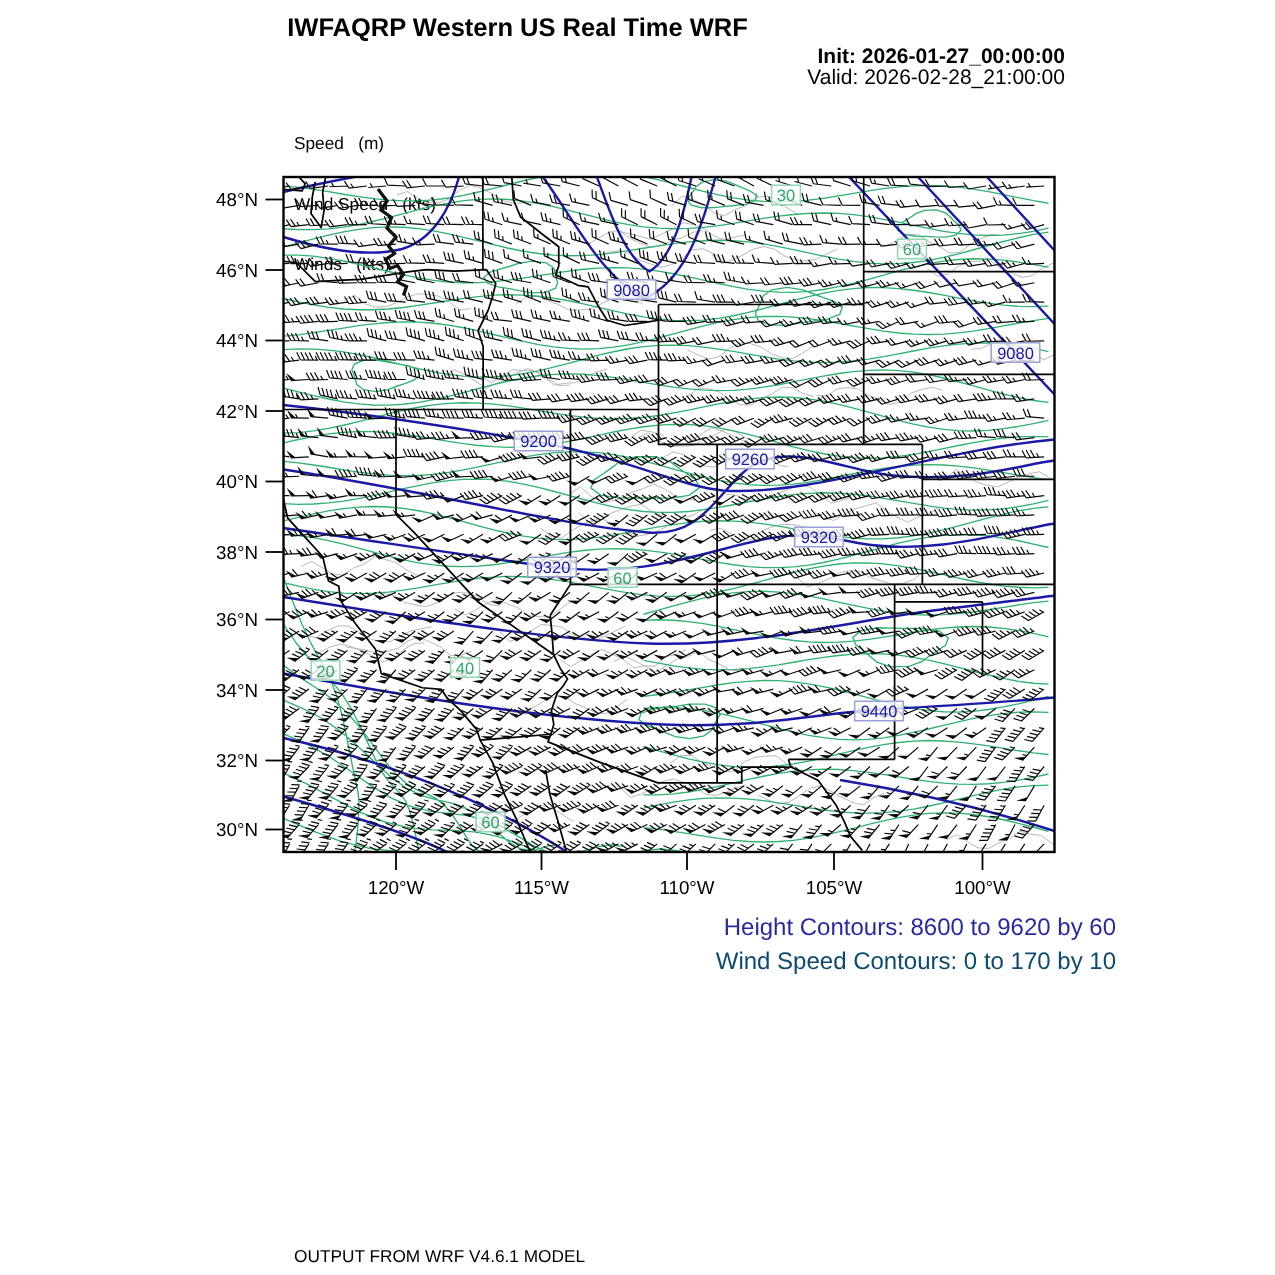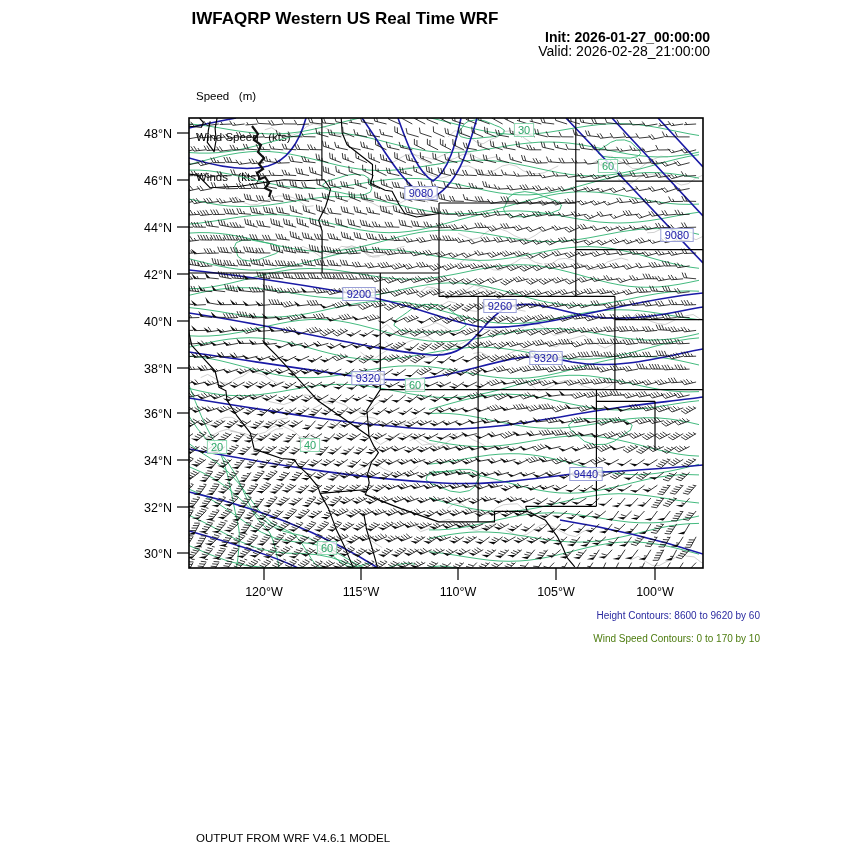--- a/index.html
+++ b/index.html
@@ -4,21 +4,21 @@
 <style>
   html,body{margin:0;padding:0;background:#fff;}
   .page{position:relative;width:850px;height:850px;background:#fff;overflow:hidden;
         font-family:"Liberation Sans", sans-serif;color:#000;}
   .title{position:absolute;left:345px;top:9px;transform:translateX(-50%);
          font-size:17px;font-weight:bold;white-space:nowrap;}
   .timestamps{position:absolute;right:140px;top:10px;text-align:right;
               font-size:14px;line-height:14px;white-space:nowrap;margin-top:20px;}
   .timestamps .init{font-weight:bold;}
   .fields{position:absolute;left:196px;top:63px;font-size:11.5px;line-height:13.5px;white-space:pre;}
-  .ckey{position:absolute;right:90px;text-align:left;font-size:10px;white-space:nowrap;}
+  .ckey{position:absolute;right:106px;text-align:left;font-size:16px;white-space:nowrap;}
   .ckey.height{top:610px;}
   .ckey.wind{top:633px;}
   .footer{position:absolute;left:196px;top:805px;font-size:11.5px;line-height:13.5px;white-space:pre;}
   svg.map{position:absolute;left:0;top:0;}
 </style>
 </head>
 <body>
 
 <div class="page">
   <div class="title">IWFAQRP Western US Real Time WRF</div>
@@ -124,19 +124,19 @@
       <text x="361" y="596" text-anchor="middle" font-size="12.5px" fill="#000" font-family="&quot;Liberation Sans&quot;, sans-serif">115°W</text>
       <line x1="458" y1="568" x2="458" y2="580" stroke="#000" stroke-width="1.2"></line>
       <text x="458" y="596" text-anchor="middle" font-size="12.5px" fill="#000" font-family="&quot;Liberation Sans&quot;, sans-serif">110°W</text>
       <line x1="556" y1="568" x2="556" y2="580" stroke="#000" stroke-width="1.2"></line>
       <text x="556" y="596" text-anchor="middle" font-size="12.5px" fill="#000" font-family="&quot;Liberation Sans&quot;, sans-serif">105°W</text>
       <line x1="655" y1="568" x2="655" y2="580" stroke="#000" stroke-width="1.2"></line>
       <text x="655" y="596" text-anchor="middle" font-size="12.5px" fill="#000" font-family="&quot;Liberation Sans&quot;, sans-serif">100°W</text>
     </svg>
 
   <div class="ckey height" style="color: rgb(42, 42, 160);">Height Contours: 8600 to 9620 by 60</div>
-  <div class="ckey wind" style="color: #4d7c0f;">Wind Speed Contours: 0 to 170 by 10</div>
+  <div class="ckey wind" style="color: #0c4a6e;">Wind Speed Contours: 0 to 170 by 10</div>
 
   <div class="footer">
     <div>OUTPUT FROM WRF V4.6.1 MODEL</div>
     
   </div>
 </div>
 
 </body></html>

